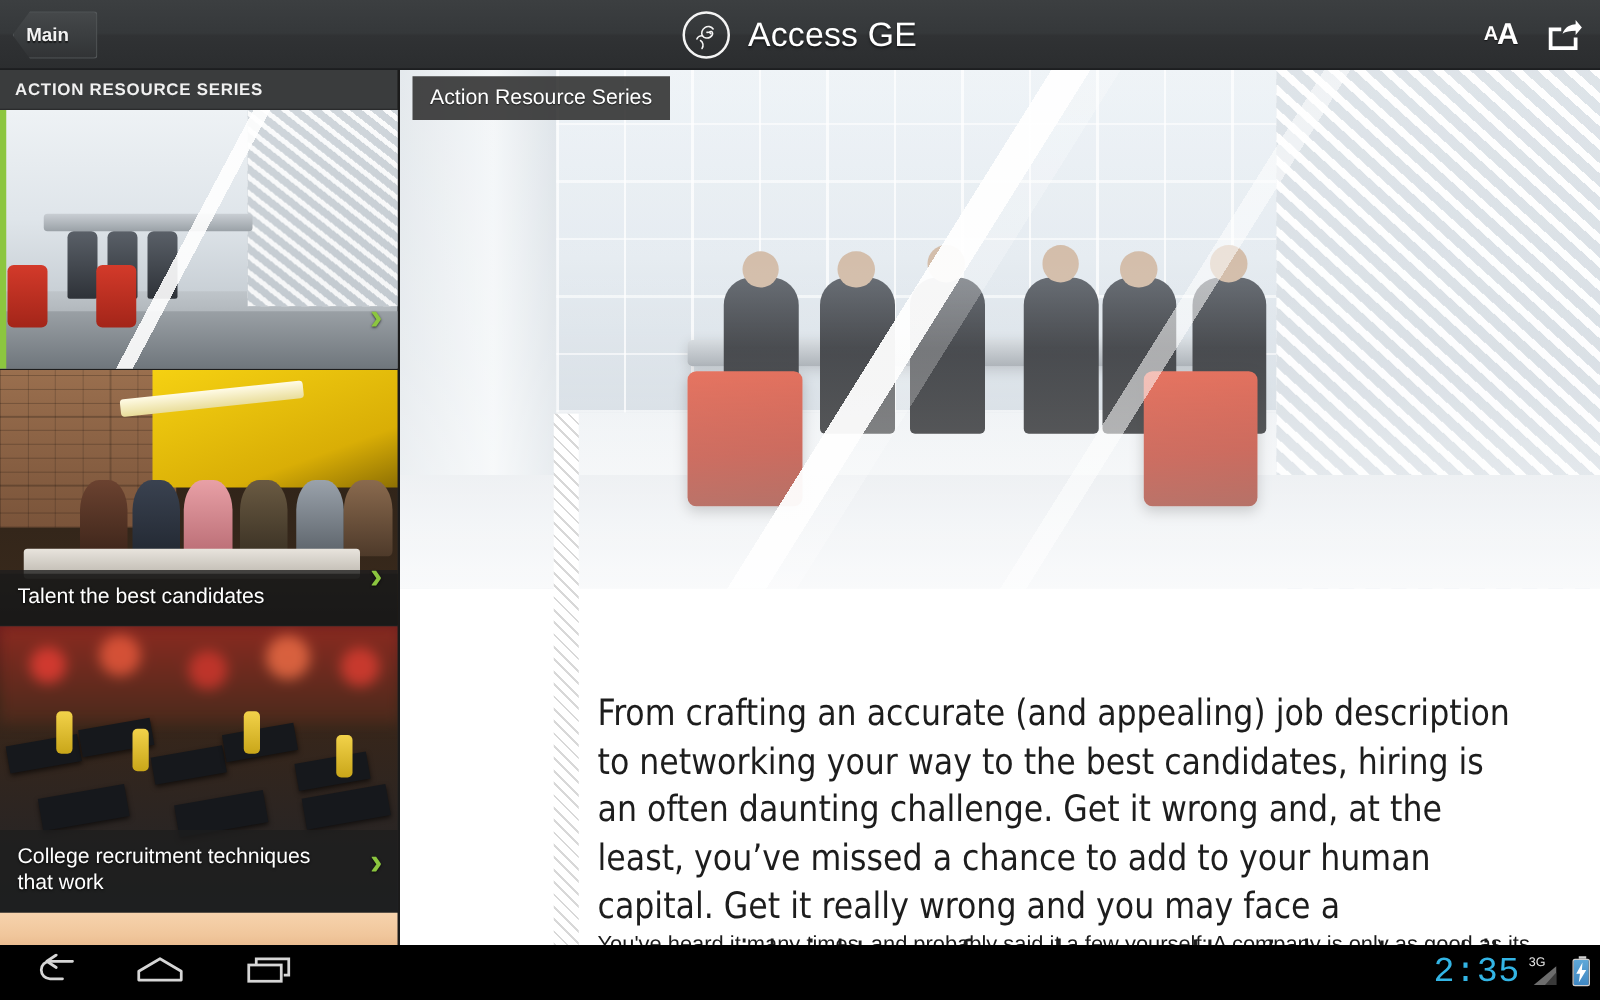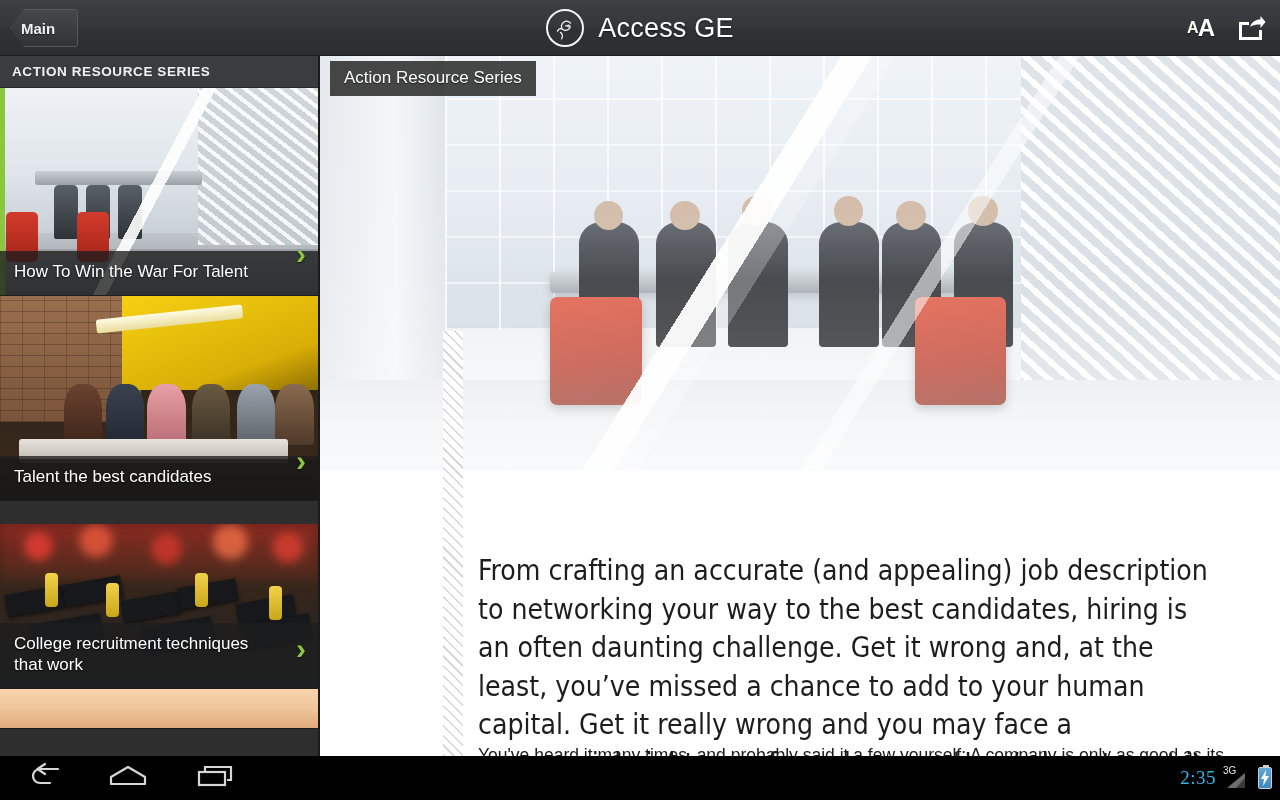--- a/index.html
+++ b/index.html
@@ -237,22 +237,22 @@
   
   .navbar{
     position:absolute; left:0; bottom:0; width:1280px; height:44px;
     background:#000; z-index:50;
   }
   .nav-icons{ position:absolute; left:0; bottom:0; height:44px; width:260px;
     display:flex; align-items:center; justify-content:space-around; }
   .nav-icons div{ cursor:pointer; }
   .statusbar{ position:absolute; right:8px; bottom:0; height:44px;
     display:flex; align-items:center; gap:9px; }
-  .clock{ color:#33b5e5; font-size:19px; letter-spacing:.5px;
-          font-family:Liberation Serif, serif; }
+  .clock{ color:#33b5e5; font-size:28px; letter-spacing:.5px;
+          font-family:Liberation Mono, monospace; }
   .sig{ position:relative; width:24px; height:20px; }
   .sig .g3{ position:absolute; left:-2px; top:-3px; color:#e8e8e8; font-size:10px; font-weight:normal; }
   .batt{ width:14px; height:22px; border:1px solid #cfcfcf; border-radius:2px;
          background:linear-gradient(180deg,#5fa8d8,#3f87c2); position:relative; }
   .batt:before{ content:""; position:absolute; left:4px; top:-3px; width:6px; height:2px; background:#cfcfcf; }
 </style>
 </head>
 <body>
 
 <div id="app">
@@ -302,21 +302,20 @@
         <div class="floor"></div>
         <div class="b-table"></div>
         <div class="p" style="left:17%;"></div>
         <div class="p" style="left:27%;"></div>
         <div class="p" style="left:37%;"></div>
         <div class="chair" style="left:2%;"></div>
         <div class="chair" style="left:24%;"></div>
         <div class="diag"></div>
       </div>
       <div class="accent"></div>
-      <div class="caption">How To Win the War For Talent</div>
       <div class="chev" style="bottom:26px; transform:none;">›</div>
     </div>
 
     <div class="card" style="height:205px;">
       <div class="thumb art-yellow">
         <div class="brick"></div>
         <div class="ceil"></div>
         <div class="tube"></div>
         <div class="pp" style="left:20%; background:linear-gradient(180deg,#6b4230,#3d251a);"></div>
         <div class="pp" style="left:33%; background:linear-gradient(180deg,#3a4250,#222832);"></div>
@@ -325,21 +324,21 @@
         <div class="pp" style="left:74%; background:linear-gradient(180deg,#9aa2ab,#5b6269);"></div>
         <div class="pp" style="left:86%; background:linear-gradient(180deg,#8a6a4e,#4e3a2a);"></div>
         <div class="tbl"></div>
         <div class="refl"></div>
       </div>
       <div class="caption">Talent the best candidates</div>
       <div class="chev" style="bottom:24px; transform:none;">›</div>
     </div>
 
 
-    <div class="card" style="height:165px;margin-top:23px;">
+    <div class="card" style="height:229px;">
       <div class="thumb art-grad">
         <div class="bokeh"></div>
         <div class="cap" style="left:2%;  top:40%;"></div>
         <div class="cap" style="left:20%; top:34%;"></div>
         <div class="cap" style="left:38%; top:44%;"></div>
         <div class="cap" style="left:56%; top:36%;"></div>
         <div class="cap" style="left:74%; top:46%;"></div>
         <div class="cap" style="left:10%; top:58%; width:70px; height:26px;"></div>
         <div class="cap" style="left:44%; top:60%; width:72px; height:26px;"></div>
         <div class="cap" style="left:76%; top:58%; width:68px; height:25px;"></div>

